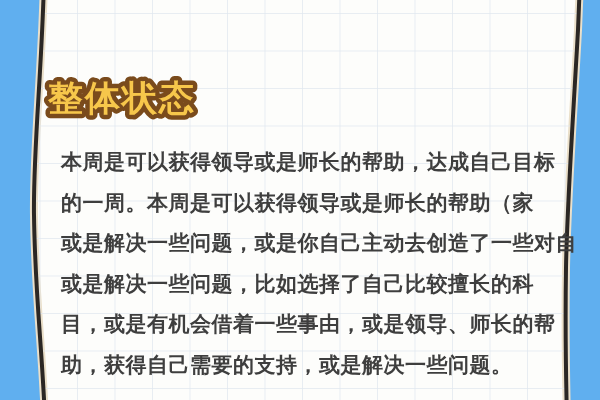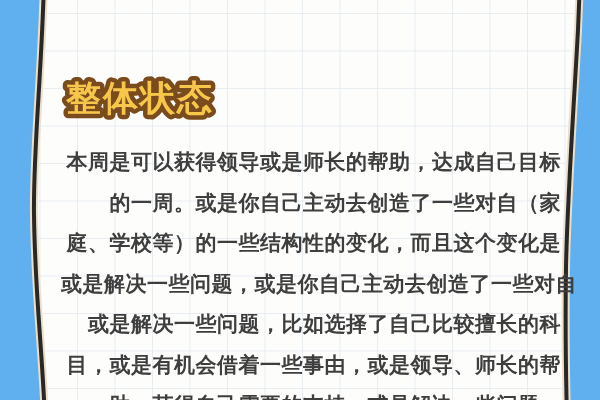--- a/index.html
+++ b/index.html
@@ -6,32 +6,32 @@
   body {
     width: 600px; height: 400px;
     overflow: hidden;
     position: relative;
     background: #60AFEF;
     font-family: "Liberation Sans", "DejaVu Sans", sans-serif;
   }
   .stage { position: absolute; inset: 0; width: 600px; height: 400px; }
   .card-svg { position: absolute; left: 0; top: 0; }
   .heading-wrap {
-    position: absolute; left: 58px; top: 68px;
+    position: absolute; left: 40px; top: 68px;
     width: 250px; height: 64px;
   }
   .body-text {
     position: absolute; left: 61px; top: 142px; width: 500px;
     color: #3E3E3E;
     font-size: 21px;
     font-weight: 700;
     line-height: 40.5px;
     letter-spacing: 0.5px;
   }
-  .body-text .tl { white-space: nowrap; height: 40.5px; text-align: right; }
+  .body-text .tl { white-space: nowrap; height: 40.5px; }
 </style>
 </head>
 <body>
 
 <div class="stage">
 
   <svg class="card-svg" width="600" height="400" viewBox="0 0 600 400" aria-hidden="true">
     <defs>
       <pattern id="grid" width="37.5" height="37.5" x="2" y="13" patternUnits="userSpaceOnUse">
         <path d="M 37.5 0 L 0 0 0 37.5" fill="none" stroke="#E1E8F0" stroke-width="1.5"></path>
@@ -43,21 +43,20 @@
 
   <div class="heading-wrap">
     <svg width="250" height="64" viewBox="0 0 250 64">
       <polygon points="110,39 128,39 119,51" fill="#7A4B1C"></polygon>
       <text x="8" y="42" font-family="&quot;Liberation Sans&quot;, &quot;DejaVu Sans&quot;, sans-serif" font-size="35" font-weight="bold" letter-spacing="2" fill="#F7C74B" stroke="#7A4B1C" stroke-width="9" paint-order="stroke" stroke-linejoin="round">整体状态</text>
     </svg>
   </div>
 
   <div class="body-text">
     <div class="tl">本周是可以获得领导或是师长的帮助，达成自己目标</div>
-    <div class="tl">的一周。或是你自己主动去创造了一些对自（家</div>
-    <div class="tl">庭、学校等）的一些结构性的变化，而且这个变化是</div>
+    <div class="tl">的一周。本周是可以获得领导或是师长的帮助（家</div>
     <div class="tl">或是解决一些问题，或是你自己主动去创造了一些对自</div>
     <div class="tl">或是解决一些问题，比如选择了自己比较擅长的科</div>
     <div class="tl">目，或是有机会借着一些事由，或是领导、师长的帮</div>
     <div class="tl">助，获得自己需要的支持，或是解决一些问题。</div>
   </div>
 
 </div>
 
 </body></html>

